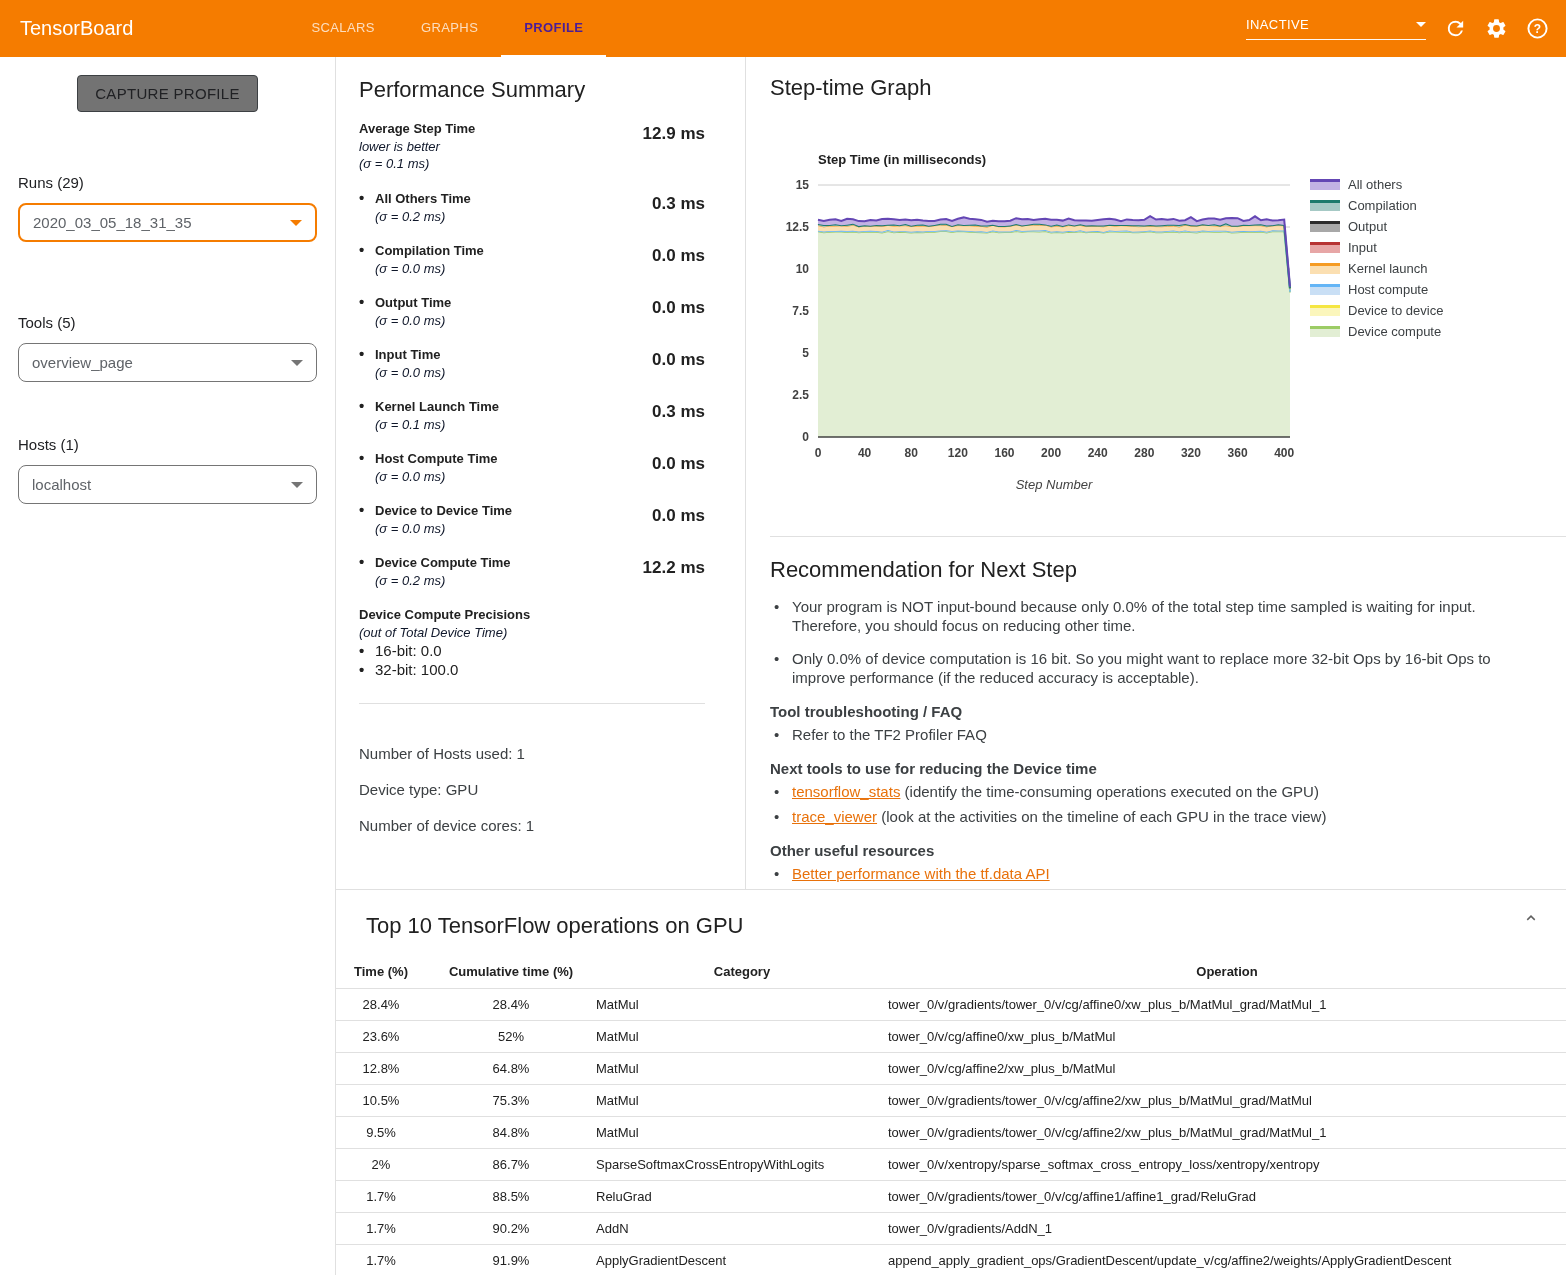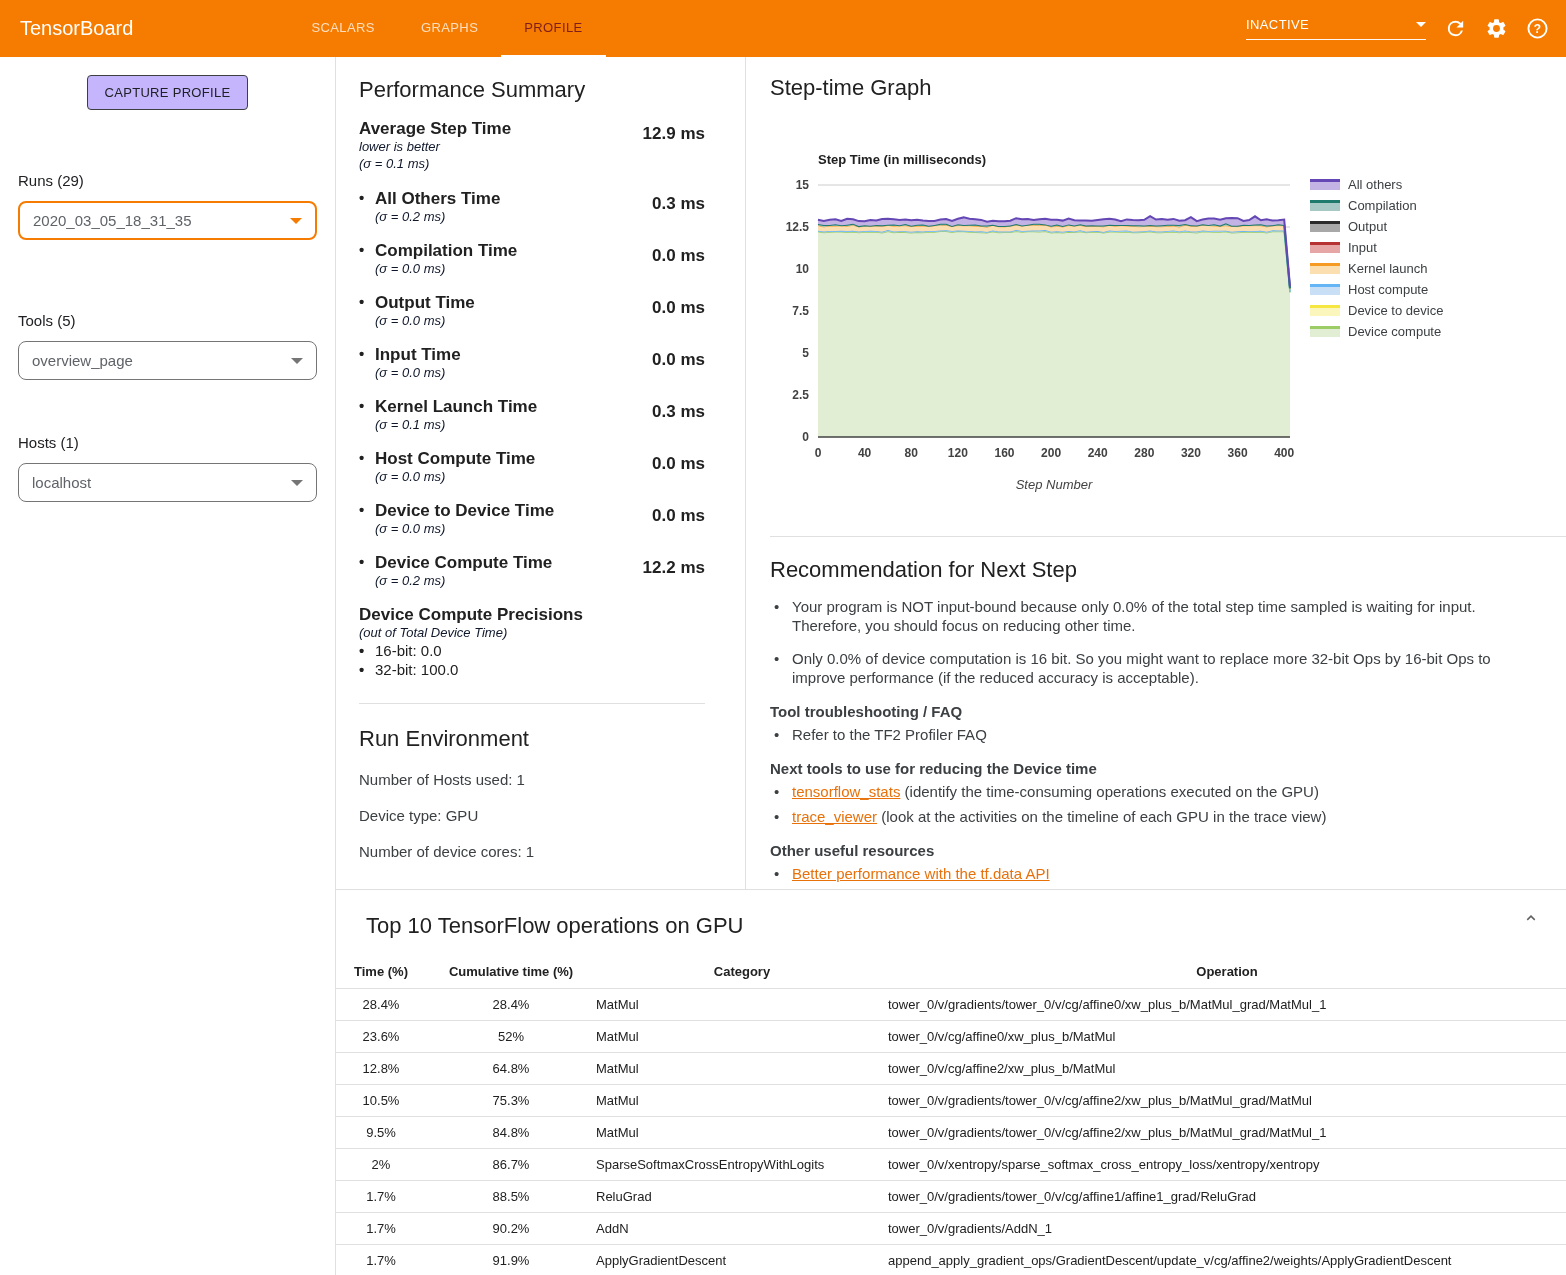--- a/index.html
+++ b/index.html
@@ -5,61 +5,61 @@
   * { box-sizing: border-box; margin: 0; padding: 0; }
   html,body { width:1566px; height:1275px; overflow:hidden; background:#fff;
     font-family:"Liberation Sans", sans-serif; color:#212121; }
 
   
   .header { height:57px; background:#f57c00; display:flex; align-items:stretch; color:#fff; }
   .brand { font-size:20px; font-weight:500; display:flex; align-items:center; margin:0 30px 0 20px; }
   .tabs { display:flex; align-items:stretch; margin-left:125px; }
   .tab { display:flex; align-items:center; padding:0 23px; font-size:13px; letter-spacing:.4px;
     color:rgba(255,255,255,.75); border-bottom:2px solid transparent; cursor:pointer; }
-  .tab.active { color:#7f1d1d; border-bottom-color:#fff; }
+  .tab.active { color:#4c1d95; border-bottom-color:#fff;font-weight:bold; }
   .header-right { margin-left:auto; display:flex; align-items:center; gap:17px; margin-right:17px; }
   .status-select { display:flex; align-items:center; justify-content:space-between; width:180px;
     border-bottom:1px solid rgba(255,255,255,.95); padding-bottom:7px; font-size:13px;
     letter-spacing:.4px; cursor:pointer;margin-left:44px; }
   .caret-down { width:0; height:0; border-left:5px solid transparent; border-right:5px solid transparent;
     border-top:5px solid #fff; }
   .hicon { width:24px; height:24px; cursor:pointer; display:flex; align-items:center; justify-content:center; }
 
   
   .layout { display:flex; height:1218px; }
   .sidebar { width:336px; border-right:1px solid #e0e0e0; flex-shrink:0; padding-top:18px; }
   .main { flex:1; display:flex; flex-direction:column; min-width:0; }
   .top-row { display:flex; height:851px; }
   .left-card { width:410px; flex-shrink:0; border-right:1px solid #e0e0e0;
     padding:20px 40px 0 23px; overflow:hidden; }
   .right-card { flex:1; padding:18px 0 0 24px; overflow:hidden; }
 
   
-  .capture-btn { display:block; margin:0 auto; padding:9px 17px; background:#c4b5fd;
-    border:1px solid #3c4043; border-radius:4px; font-size:13px; letter-spacing:.3px;
+  .capture-btn { display:block; margin:0 auto; padding:9px 17px; background:#737373;
+    border:1px solid #3c4043; border-radius:4px; font-size:15px; letter-spacing:.3px;
     color:#202124; cursor:pointer; font-family:inherit; }
   .field-label { font-size:15px; color:#202124; margin:0 18px; }
   .fl-runs { margin-top:62px; }
   .fl-tools { margin-top:72px; }
   .fl-hosts { margin-top:54px; }
   .select { margin:12px 18px 0 18px; height:39px; border:1px solid #757575; border-radius:8px;
     display:flex; align-items:center; justify-content:space-between; padding:0 13px;
     font-size:15px; color:#5f6368; cursor:pointer; background:#fff; }
   .select.accent { border:2px solid #f57c00; }
   .sel-caret { width:0; height:0; border-left:6px solid transparent; border-right:6px solid transparent;
     border-top:6px solid #757575; }
   .select.accent .sel-caret { border-top-color:#f57c00; }
 
   
   h2.sec { font-size:22px; font-weight:400; color:#212121; }
   .divider { border-top:1px solid #e0e0e0; }
 
   
   .avg-block { display:flex; margin-top:16px; }
-  .m-label { font-size:17px; font-weight:bold; color:#212121; line-height:19px; }
+  .m-label { font-size:13px; font-weight:bold; color:#212121; line-height:19px; }
   .m-note, .m-sigma { font-size:13px; font-style:italic; color:#0f172a; line-height:17px; }
   .m-value { margin-left:auto; font-size:17px; font-weight:bold; padding-top:5px; white-space:nowrap; }
   .metric-list { list-style:none; margin-top:17px; }
   .metric-list li { display:flex; margin-bottom:16px; }
   .bullet-dot { width:16px; flex-shrink:0; font-size:15px; font-weight:bold; color:#212121; }
   .precisions { margin-top:4px; }
   .prec-item { display:flex; font-size:15px; line-height:19px; color:#212121; }
   .re-block { padding-top:22px; margin-top:24px; }
   .re-line { font-size:15px; color:#3c4043; margin-top:19px; }
 
@@ -235,21 +235,20 @@
               <span class="bullet-dot">•</span>
               <span>16-bit: 0.0</span>
             </div>
           <div class="prec-item">
               <span class="bullet-dot">•</span>
               <span>32-bit: 100.0</span>
             </div>
         </div>
 
         <div class="divider re-block">
-          <h2 class="sec">Run Environment</h2>
           <div class="re-line">Number of Hosts used: 1</div>
           <div class="re-line">Device type: GPU</div>
           <div class="re-line">Number of device cores: 1</div>
         </div>
       </div>
 
       <div class="right-card">
         <h2 class="sec">Step-time Graph</h2>
         <svg id="step-chart" width="796" height="352" viewBox="0 0 796 352">
             <line x1="48" y1="248" x2="520" y2="248" stroke="#cccccc" stroke-width="1"></line>

